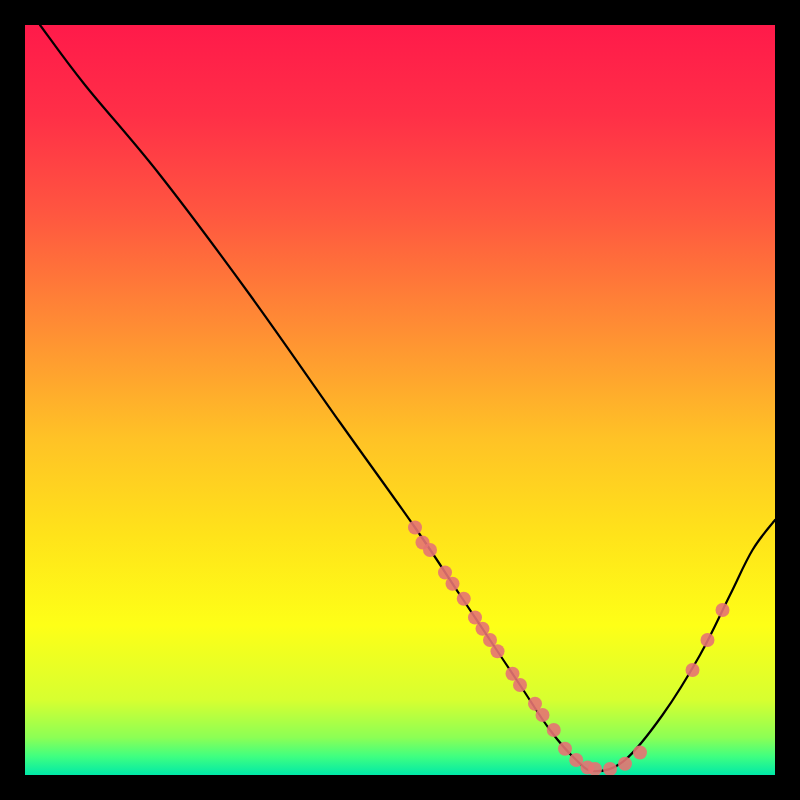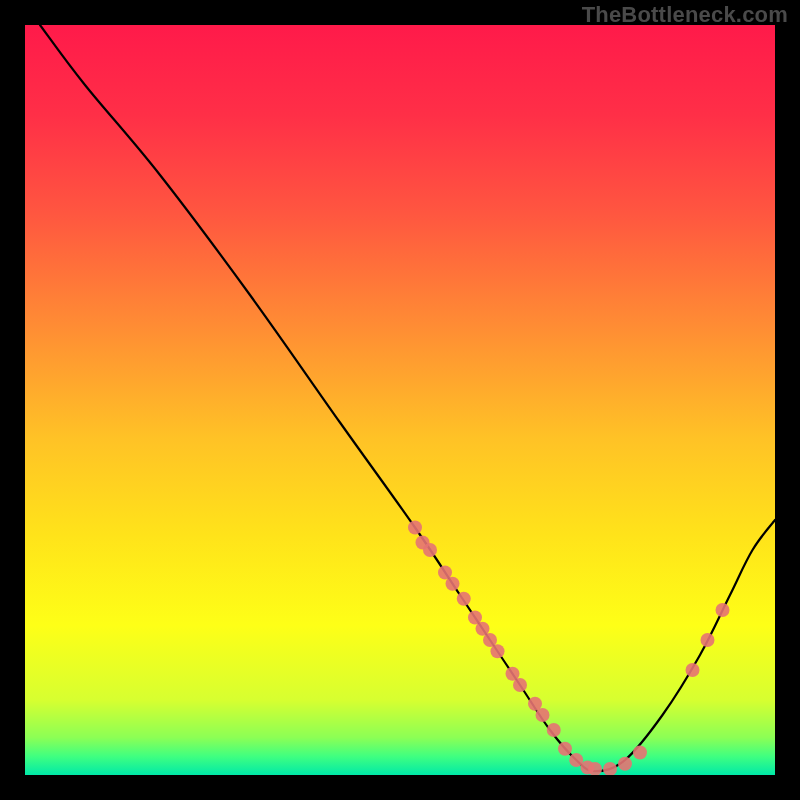--- a/index.html
+++ b/index.html
@@ -50,21 +50,20 @@
     width: 100%;
     height: 100%;
     z-index: 2;
   }
 </style>
 </head>
 <body>
 
 <div class="frame">
 
-  <div class="watermark">TheBottleneck.com</div>
 
   <div class="plot-area">
 
     <svg class="gradient-bg" viewBox="0 0 750 750" preserveAspectRatio="none">
       <defs>
         <linearGradient id="bgGrad" x1="0" y1="0" x2="0" y2="1">
             <stop offset="0%" stop-color="#ff1a4a"></stop>
             <stop offset="12%" stop-color="#ff2f47"></stop>
             <stop offset="25%" stop-color="#ff5640"></stop>
             <stop offset="40%" stop-color="#ff8c34"></stop>

